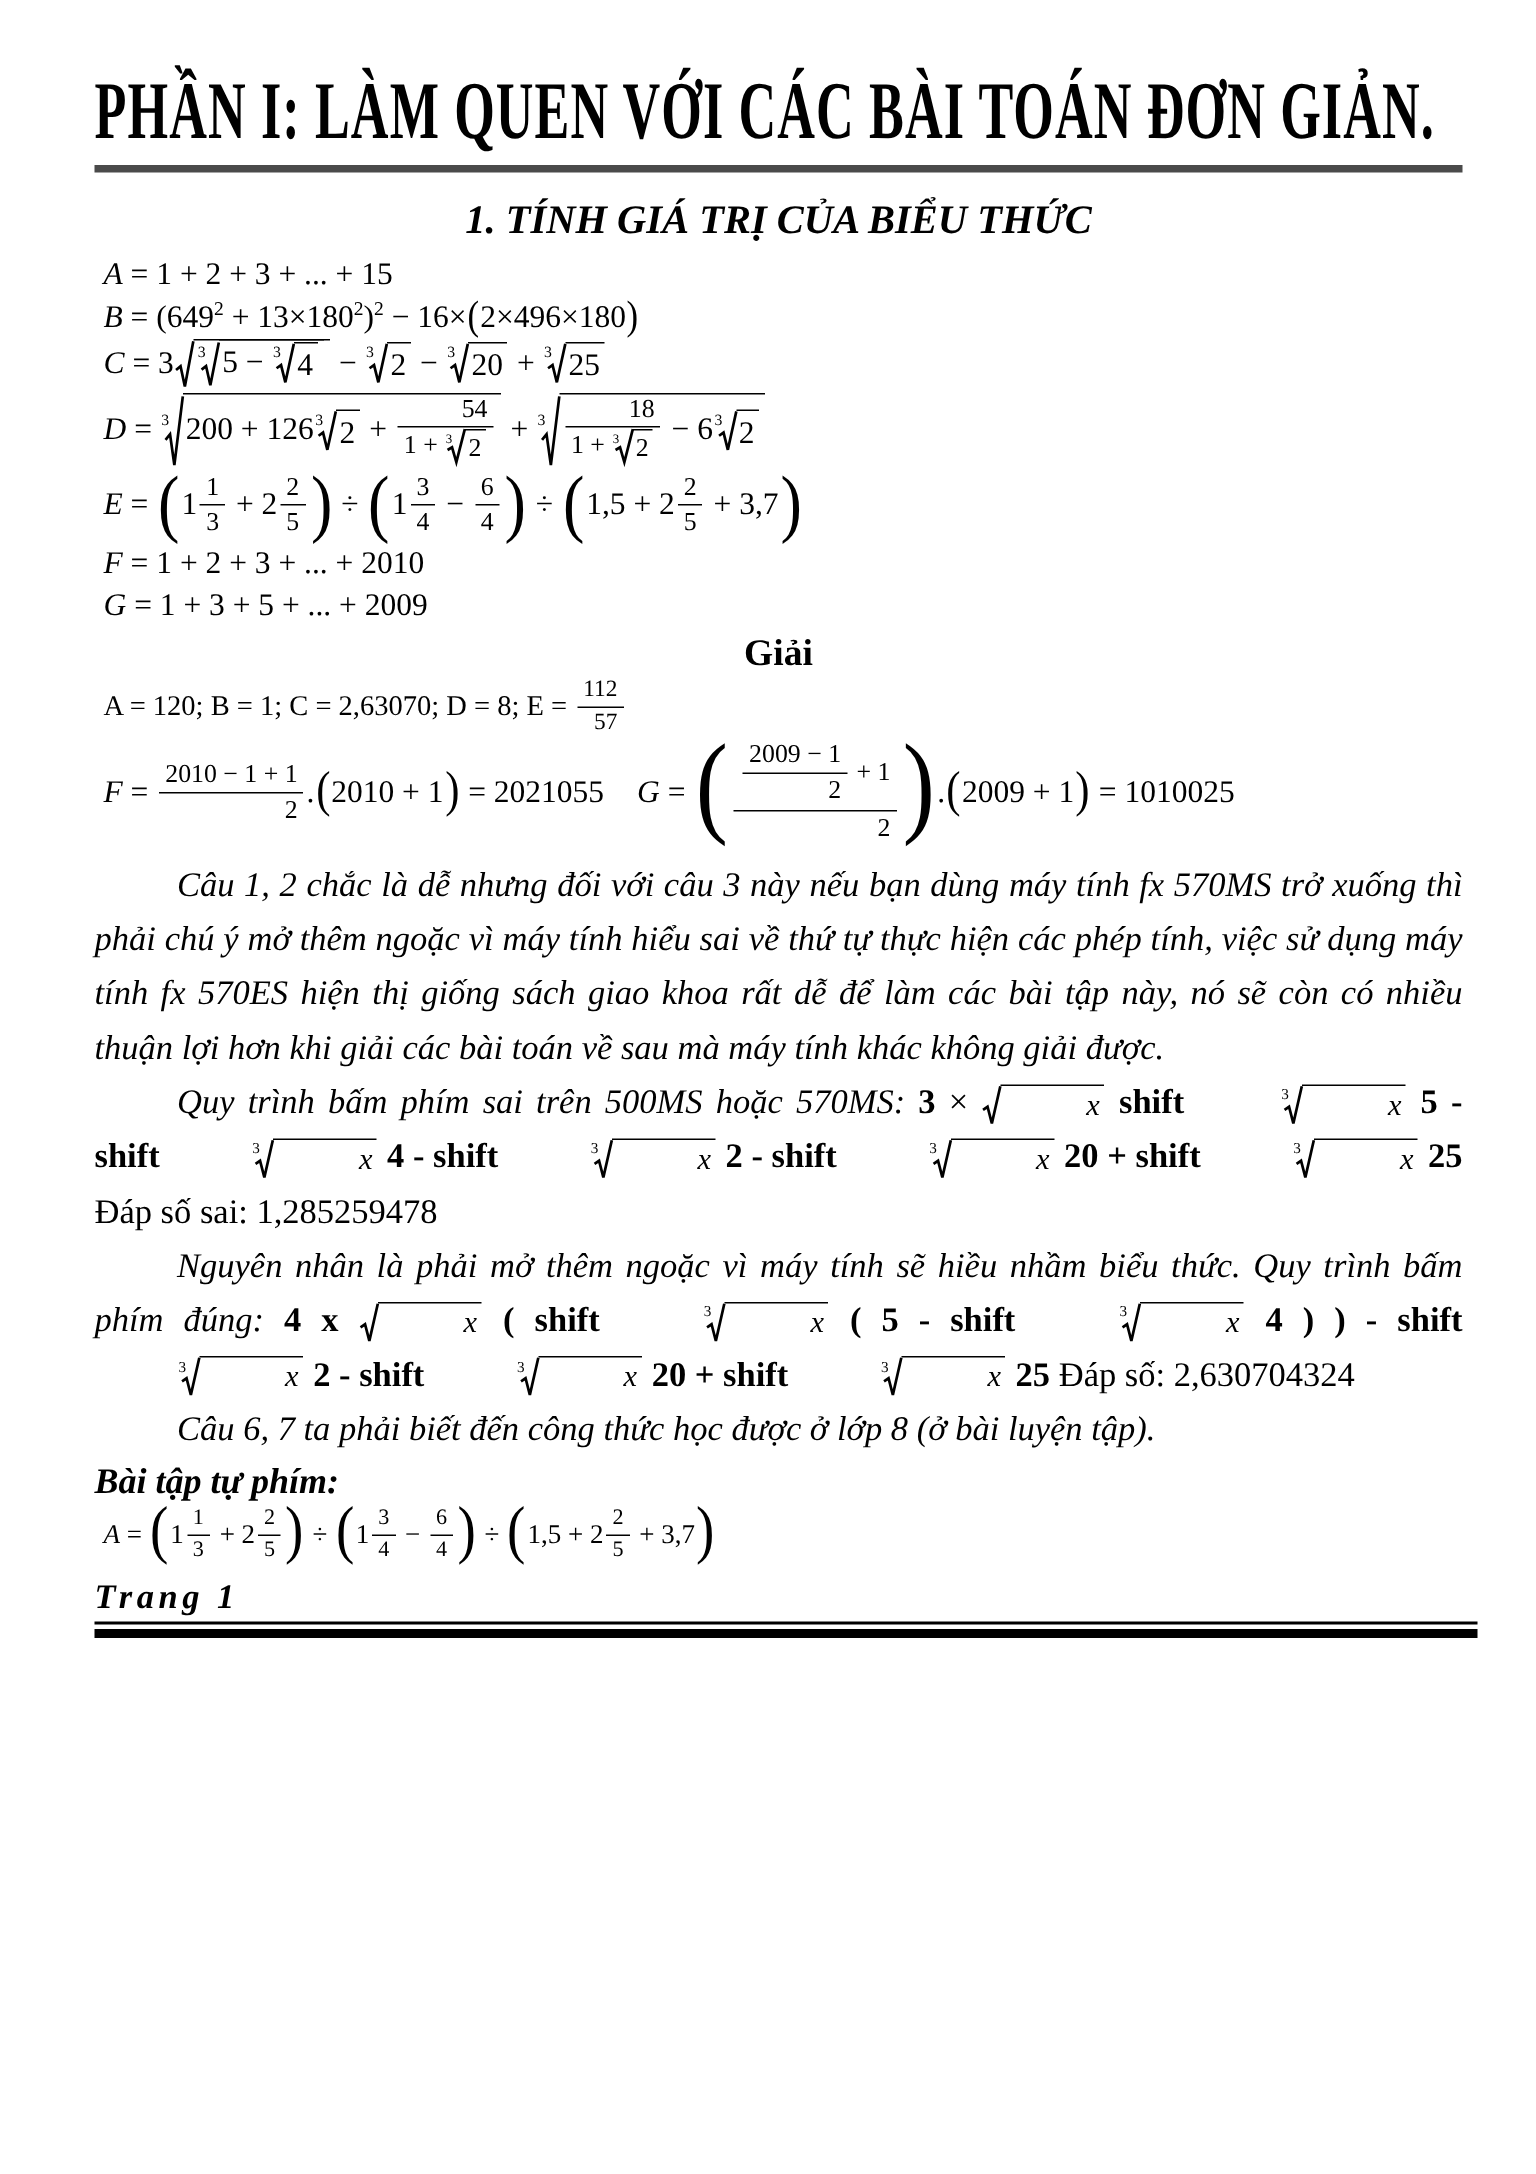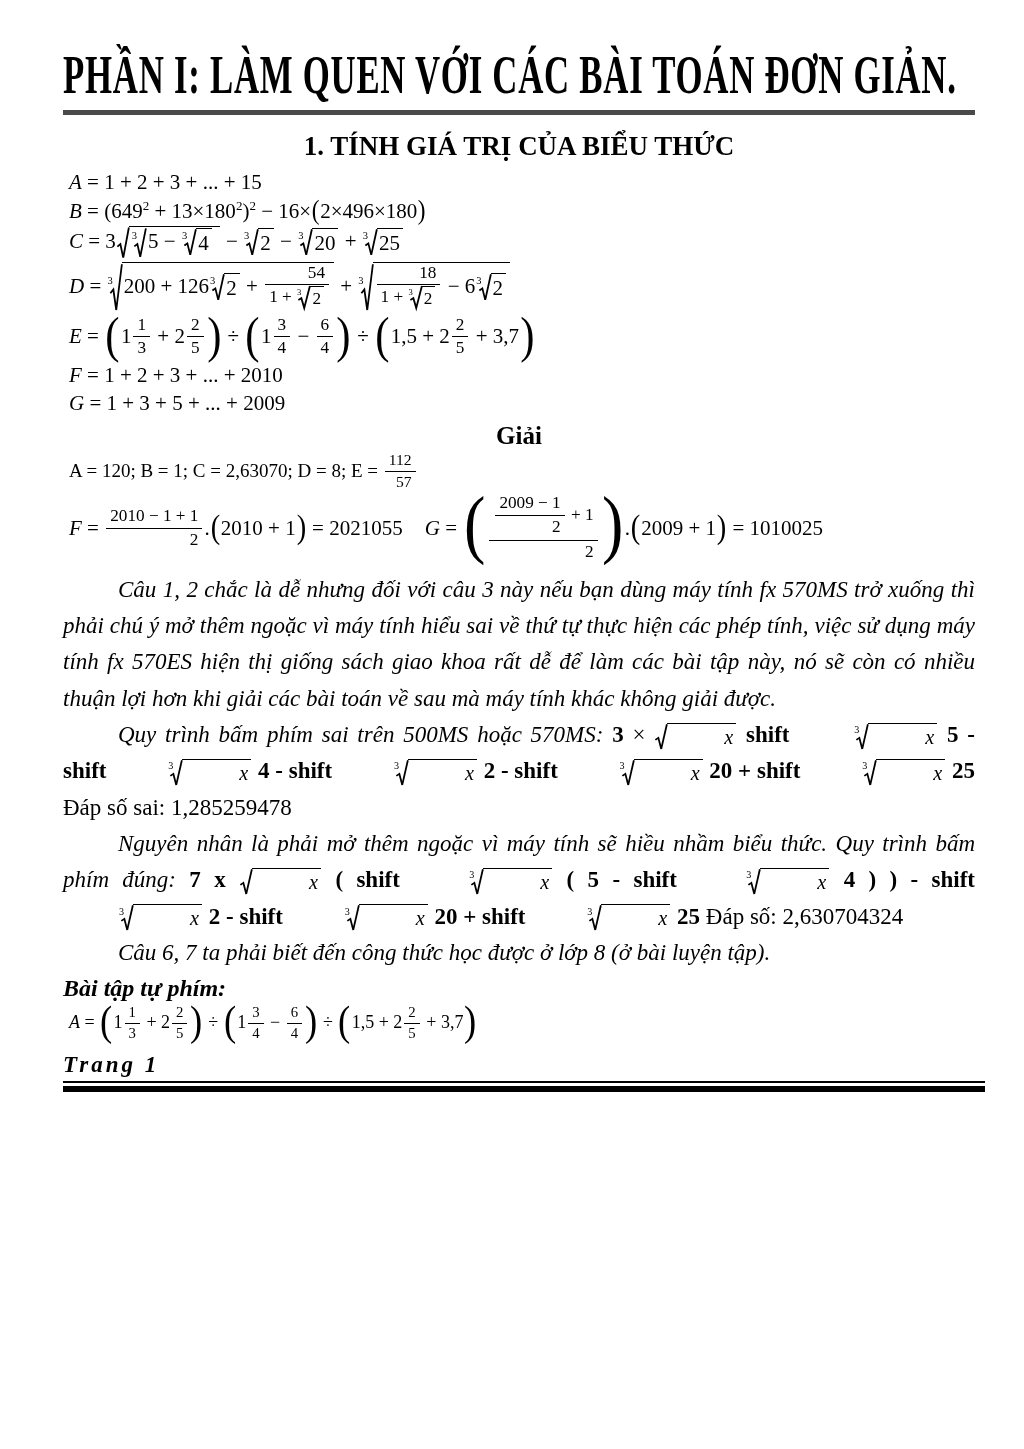--- a/index.html
+++ b/index.html
@@ -8,21 +8,21 @@
     font-family:"Liberation Serif","DejaVu Serif",serif;
     box-sizing:border-box;padding:54px 49px 0 63px;overflow:hidden;position:relative;
   }
   
   h1.part-title{
     margin:0;font-size:47px;font-weight:bold;white-space:nowrap;
     transform:scale(0.74,1.16);transform-origin:left bottom;
     letter-spacing:1px;line-height:1.1;
   }
   .title-rule{height:5px;background:#4a4a4a;margin-top:4px;width:912px;}
-  h2.section-heading{font-size:27px;font-weight:bold;text-align:center;margin:16px 0 8px 0;}
+  h2.section-heading{font-size:27px;font-weight:bold;text-align:center;margin:16px 0 8px 0;font-style:italic;}
   h3.solution-heading{font-size:25px;font-weight:bold;text-align:center;margin:6px 0 0 0;}
   
   p{margin:0;}
   .intro{font-size:25px;line-height:1.55;margin:6px 0 4px 0;text-indent:12px;}
   .para{font-size:23px;line-height:1.58;}
   .indent{text-indent:55px;}
   .justify{text-align:justify;}
   .practice-heading{font-size:24px;font-weight:bold;font-style:italic;margin:4px 0 2px 0;}
   
   .eq{font-size:21px;margin:3px 0 3px 6px;white-space:nowrap;}
@@ -184,21 +184,21 @@
           <polyline points="0.3,12.5 2.8,11 5.2,19.2 9.9,0.9" fill="none" stroke="currentColor" stroke-width="1.8" vector-effect="non-scaling-stroke"></polyline>
         </svg>
         <span class="rbody"><span class="tk-i">x</span></span>
       </span><span class="tk-b"> 20 + shift </span><span class="root">
         <span class="ridx">3</span>
         <svg class="rsign" viewBox="0 0 10 20" preserveAspectRatio="none" style="height: 27px;">
           <polyline points="0.3,12.5 2.8,11 5.2,19.2 9.9,0.9" fill="none" stroke="currentColor" stroke-width="1.8" vector-effect="non-scaling-stroke"></polyline>
         </svg>
         <span class="rbody"><span class="tk-i">x</span></span>
       </span><span class="tk-b"> 25 </span><span class="tk-t">Đáp số sai: 1,285259478</span></p>
-  <p class="para indent justify"><span class="tk-i">Nguyên nhân là phải mở thêm ngoặc vì máy tính sẽ hiều nhầm biểu thức. Quy trình bấm phím đúng: </span><span class="tk-b">7 x </span><span class="root">
+  <p class="para indent justify"><span class="tk-i">Nguyên nhân là phải mở thêm ngoặc vì máy tính sẽ hiều nhầm biểu thức. Quy trình bấm phím đúng: </span><span class="tk-b">4 x </span><span class="root">
         <svg class="rsign" viewBox="0 0 10 20" preserveAspectRatio="none" style="height: 27px;">
           <polyline points="0.3,12.5 2.8,11 5.2,19.2 9.9,0.9" fill="none" stroke="currentColor" stroke-width="1.8" vector-effect="non-scaling-stroke"></polyline>
         </svg>
         <span class="rbody"><span class="tk-i">x</span></span>
       </span><span class="tk-b"> ( shift </span><span class="root">
         <span class="ridx">3</span>
         <svg class="rsign" viewBox="0 0 10 20" preserveAspectRatio="none" style="height: 27px;">
           <polyline points="0.3,12.5 2.8,11 5.2,19.2 9.9,0.9" fill="none" stroke="currentColor" stroke-width="1.8" vector-effect="non-scaling-stroke"></polyline>
         </svg>
         <span class="rbody"><span class="tk-i">x</span></span>

